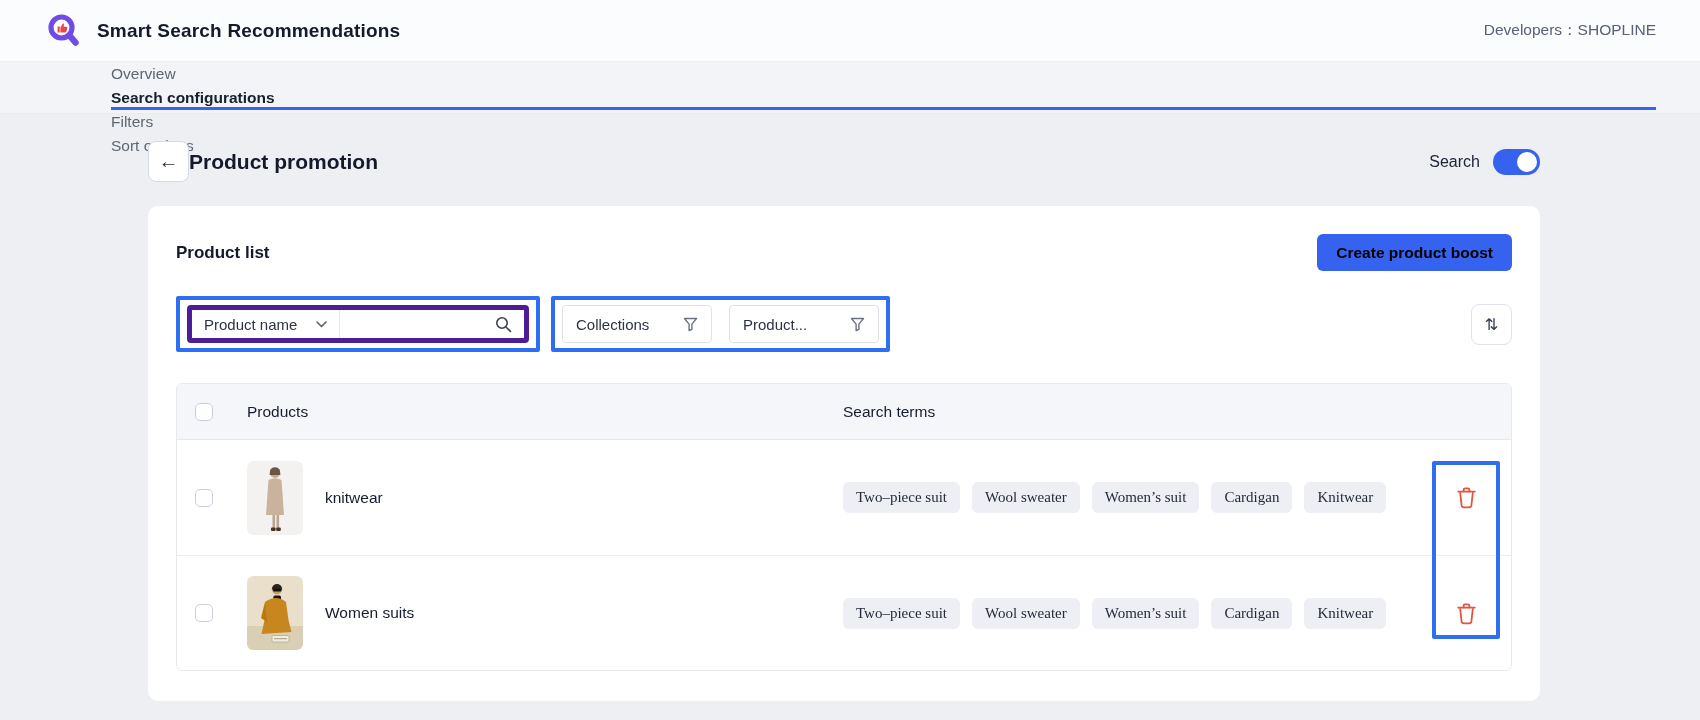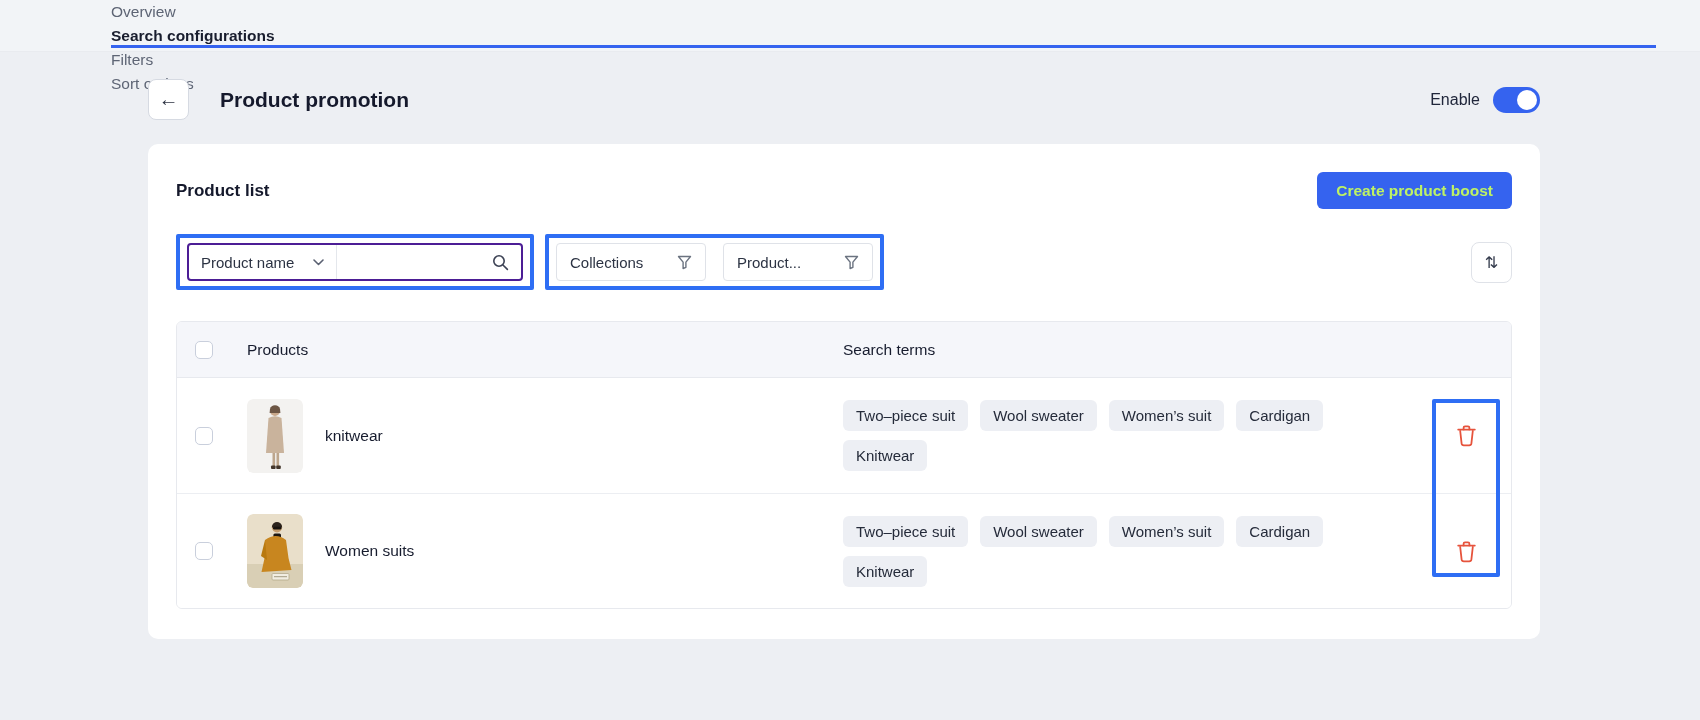--- a/index.html
+++ b/index.html
@@ -30,49 +30,49 @@
   .tab.active { color:#191d2e; font-weight:bold; border-bottom-color:#3563ef; }
   
   .page-head {
     margin:27px 160px 0 148px; display:flex; align-items:center;
   }
   .back-btn {
     width:41px; height:41px; background:#fff; border:1px solid #d6dae2; border-radius:8px;
     font-size:20px; color:#2c3242; cursor:pointer; display:flex; align-items:center; justify-content:center;
     font-family:"Liberation Sans", sans-serif;
   }
-  .page-title { font-size:21px; font-weight:bold; color:#15192c; margin-left:31px; margin-right:auto; }
+  .page-title { font-size:21px; font-weight:bold; color:#15192c; margin-right:auto; }
   .enable-wrap { display:flex; align-items:center; gap:13px; }
   .enable-label { font-size:16px; color:#20263a; }
   .toggle {
     width:47px; height:26px; border-radius:13px; background:#3563ef; position:relative; cursor:pointer; flex:none;
   }
   .toggle .knob {
     position:absolute; top:3px; right:3px; width:20px; height:20px; border-radius:50%; background:#fff;
   }
   
   .card {
     margin:24px 160px 0 148px; background:#fff; border-radius:10px;
     padding:28px 28px 30px 28px;
   }
   .card-head { display:flex; align-items:center;gap:37px; }
   .card-head h2 { font-size:17px; font-weight:bold; color:#15192c; }
   .primary-btn {
-    margin-left:auto; height:37px; padding:0 19px; background:#3563ef; color:#bef264;
+    margin-left:auto; height:37px; padding:0 19px; background:#3563ef; color:#000000;
     border:none; border-radius:6px; font-size:15.5px; font-weight:bold; cursor:pointer;
     font-family:"Liberation Sans", sans-serif;
   }
   
   .filter-row { display:flex; align-items:center; margin-top:25px; }
   .hl-box {
     border:4px solid #2e6ef4; border-radius:2px; padding:5px 7px;
     display:flex; align-items:center; background:#fff;
   }
   .search-control {
-    display:flex; height:38px; border:2px solid #4c1d95; border-radius:4px; overflow:hidden; background:#fff;
+    display:flex; height:38px; border:5px solid #4c1d95; border-radius:4px; overflow:hidden; background:#fff;
   }
   .field-selector {
     width:148px; display:flex; align-items:center; padding:0 12px; gap:8px;
     border-right:1px solid #e4e7ec; font-size:15px; color:#2c3343; cursor:pointer;
   }
   .field-selector svg { margin-left:auto; flex:none; }
   .search-input-wrap { width:184px; display:flex; align-items:center; padding:0 12px; }
   .search-input-wrap input {
     border:none; outline:none; flex:1; min-width:0; font-size:15px;
     font-family:"Liberation Sans", sans-serif; color:#2c3343; background:transparent;
@@ -105,53 +105,64 @@
   .cell-check { display:flex; justify-content:flex-end; padding-right:0; }
   .checkbox {
     width:18px; height:18px; border:1.5px solid #c9cfdc; border-radius:5px; background:#fff;
     cursor:pointer; display:inline-block; margin-left:18px; margin-right:auto;
   }
   .col-label { font-size:15.5px; color:#171c2e; }
   .thead .col-products { padding-left:14px; }
   .prod-cell { display:flex; align-items:center; padding-left:14px; gap:22px; }
   .prod-img { width:56px; height:74px; border-radius:6px; overflow:hidden; flex:none; }
   .prod-name { font-size:15.5px; color:#171c2e; }
-  .terms-cell { display:flex; flex-wrap:wrap; gap:9px 12px; padding:12px 12px 12px 0; align-content:center; }
+  .terms-cell { display:flex; flex-wrap:wrap; gap:9px 12px; padding:12px 12px 12px 0; align-content:center;font-family:Liberation Serif, serif; }
   .tag {
     background:#edeff4; border-radius:6px; padding:7px 13px; font-size:15px; color:#252b3a; white-space:nowrap;
   }
   .del-cell { display:flex; justify-content:center; }
   .trash-btn { background:none; border:none; cursor:pointer; padding:6px; line-height:0; }
   .delete-hl {
     position:absolute; right:12px; top:78px; width:68px; height:178px;
     border:4px solid #2e6ef4; border-radius:2px; pointer-events:none;
   }
 </style>
 </head>
 <body>
 
 <div class="app">
 
+  <header class="topbar">
+    <span class="logo">
+      <svg width="37" height="37" viewBox="0 0 37 37">
+        <circle cx="16.5" cy="15.5" r="10.5" fill="#ffffff" stroke="#6f4ce8" stroke-width="5.2"></circle>
+        <line x1="24.5" y1="23.5" x2="30.5" y2="30.5" stroke="#6f4ce8" stroke-width="6.4" stroke-linecap="round"></line>
+        <path d="M12.6 14.6 h2.1 v6 h-2.1 z M15.4 20.6 v-5 l2.2-3.7 c.4-.7 1.5-.4 1.4.4 l-.3 2.5 h2.5 c.8 0 1.3.7 1.1 1.4 l-1 3.4 c-.2.6-.8 1-1.4 1 z" fill="#ee4444"></path>
+      </svg>
+    </span>
+    <span class="app-title">Smart Search Recommendations</span>
+    <span class="dev">Developers：SHOPLINE</span>
+  </header>
 
   <nav class="tabbar">
     <div class="tab">Overview</div>
     <div class="tab active">Search configurations</div>
     <div class="tab">Filters</div>
     <div class="tab">Sort options</div>
   </nav>
 
   <main>
 
     <div class="page-head">
       <button class="back-btn">
         <span>←</span>
       </button>
       <h1 class="page-title">Product promotion</h1>
       <div class="enable-wrap">
-        <span class="enable-label">Enable</span>
+        <span class="enable-label">Search</span>
         <div class="toggle">
           <div class="knob"></div>
         </div>
       </div>
     </div>
 
     <section class="card">
 
       <div class="card-head">
         <h2>Product list</h2>

